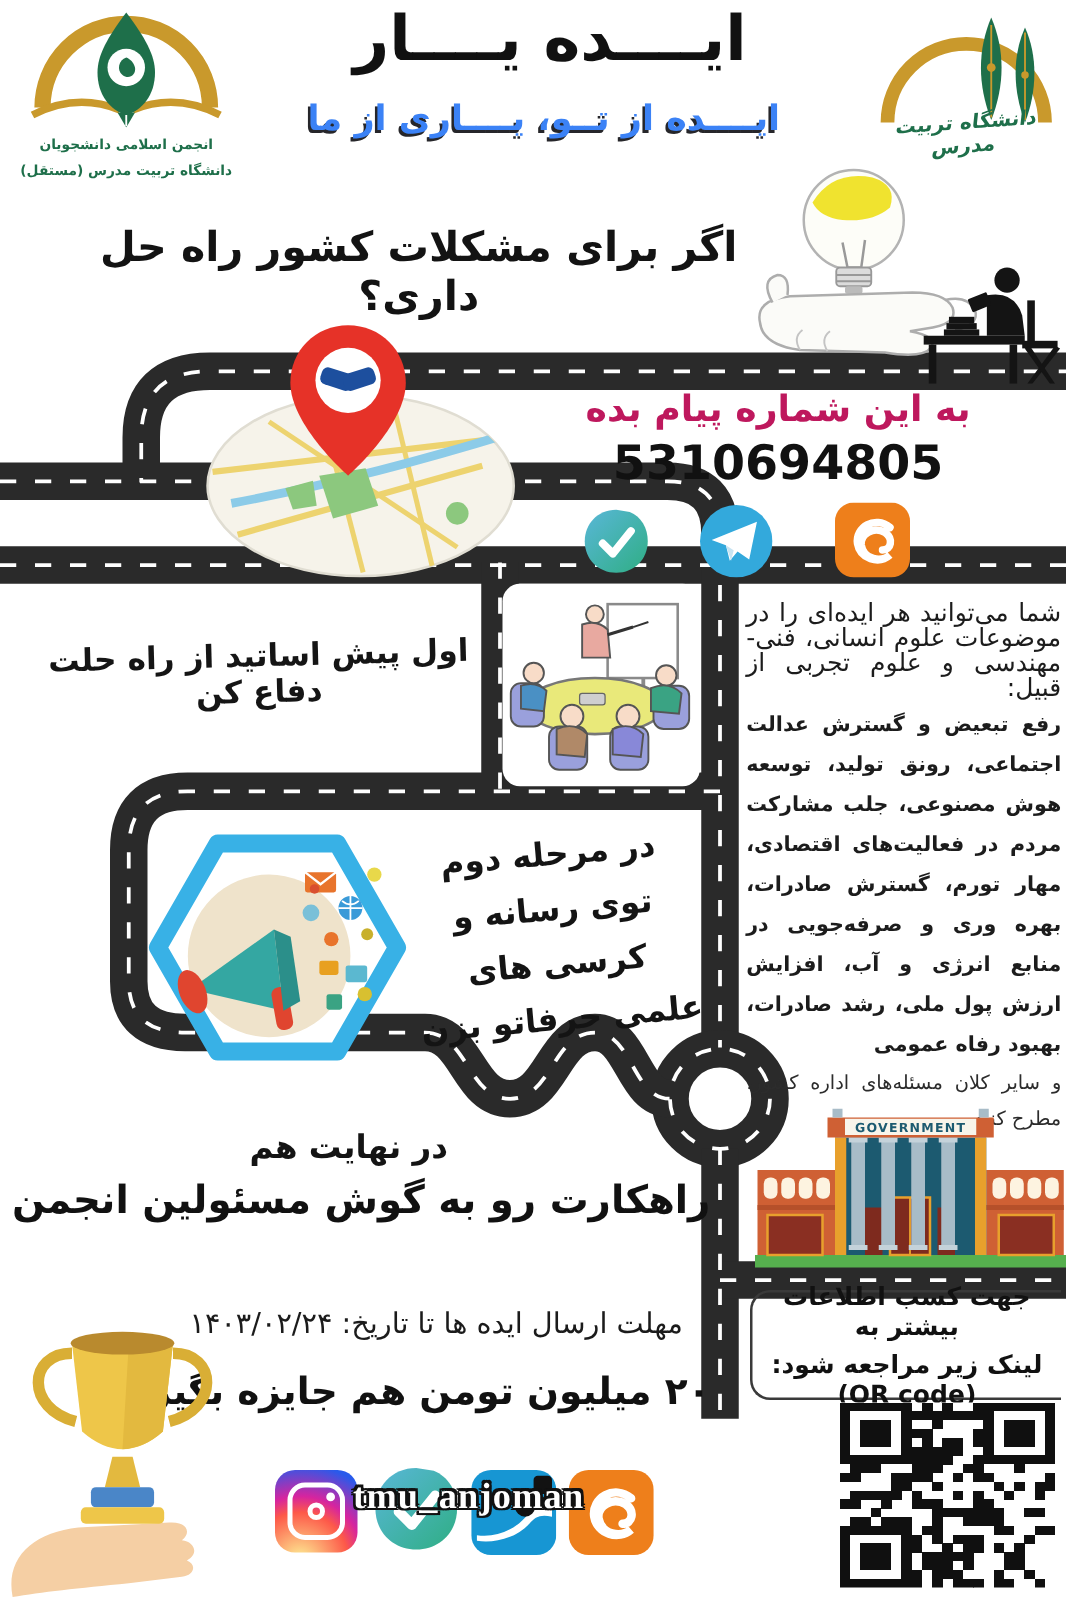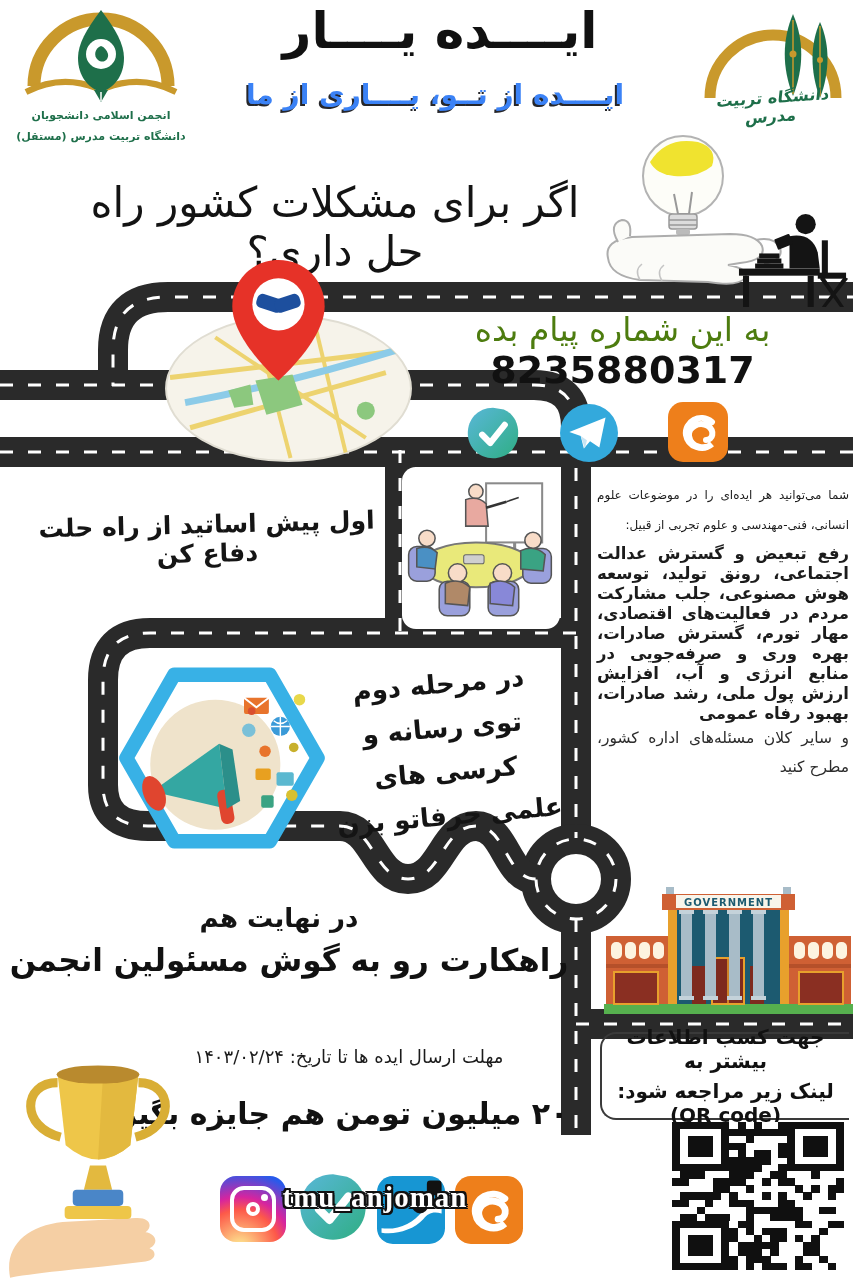--- a/index.html
+++ b/index.html
@@ -11,36 +11,36 @@
 
   
   svg.roads{position:absolute;left:0;top:0;}
   .road-stroke{stroke:#2a2a2a;stroke-width:30;fill:none;stroke-linejoin:round;}
   .road-dash{stroke:#ffffff;stroke-width:3;fill:none;stroke-dasharray:13 15;}
 
   
   .title-main{left:200px;top:2px;width:480px;font-size:50px;font-weight:800;color:#111;letter-spacing:-1px;}
   .title-sub{left:180px;top:78px;width:510px;font-size:28px;font-weight:800;color:#3b82f6;
              text-shadow:-2px 2px 0 #26262a;}
-  .headline{left:60px;top:178px;width:550px;font-size:42px;font-weight:400;color:#131313;}
-  .msg-label{left:450px;top:310px;width:345px;font-size:33px;font-weight:400;color:#4d7c0f;}
+  .headline{left:60px;top:178px;width:550px;font-size:33px;font-weight:700;color:#131313;}
+  .msg-label{left:450px;top:310px;width:345px;font-size:29px;font-weight:700;color:#be185d;}
   .phone{left:450px;top:348px;width:345px;font-size:38px;font-weight:800;color:#111;direction:ltr;}
 
   .topics{left:597px;top:480px;width:252px;color:#1c1c1c;text-align:justify;}
-  .topics .intro{font-size:12px;font-weight:400;line-height:30px;}
-  .topics .list{font-size:16.5px;font-weight:700;line-height:20px;margin-top:4px;}
+  .topics .intro{font-size:20px;font-weight:400;line-height:20px;}
+  .topics .list{font-size:16.5px;font-weight:700;line-height:32px;margin-top:4px;}
   .topics .outro{font-size:15.5px;font-weight:400;line-height:29px;color:#2c2c2c;}
 
   .step1{left:18px;top:510px;width:378px;font-size:25px;font-weight:800;color:#151515;transform:rotate(-1.5deg);}
   .step2{left:328px;top:662px;width:232px;font-size:26px;font-weight:800;color:#141414;
          line-height:44px;transform:rotate(-5deg);}
   .step3-intro{left:154px;top:903px;width:250px;font-size:26px;font-weight:800;color:#141414;}
   .step3{left:8px;top:942px;width:562px;font-size:31px;font-weight:800;color:#111;}
 
-  .deadline{left:128px;top:1046px;width:442px;font-size:18px;font-weight:400;color:#1b1b1b;}
+  .deadline{left:128px;top:1046px;width:442px;font-size:23px;font-weight:400;color:#1b1b1b;}
   .prize{left:118px;top:1096px;width:452px;font-size:30px;font-weight:800;color:#111;}
 
   .qr-note{left:600px;top:1032px;width:247px;height:84px;border:2px solid #3a3a3a;border-right:none;
            border-radius:16px 0 0 16px;font-size:20px;font-weight:800;color:#111;
            display:flex;flex-direction:column;justify-content:center;gap:6px;}
   .qr-wrap{left:672px;top:1122px;width:172px;height:148px;background:#fff;}
   .qr-wrap svg{width:100%;height:100%;fill:#101010;}
 
   .handle{left:200px;top:1181px;width:350px;font-family:Liberation Serif, serif;
           font-size:29px;font-weight:700;color:#fff;letter-spacing:1px;direction:ltr;
@@ -195,21 +195,21 @@
       <path d="M118 8 C92 8 72 28 72 54 C72 88 118 128 118 128 C118 128 164 88 164 54 C164 28 144 8 118 8 Z" fill="#e63228"></path>
       <circle cx="118" cy="52" r="26" fill="#fff"></circle>
       <g>
         <rect x="96" y="44" width="26" height="14" rx="5" fill="#1d4f9e" transform="rotate(18 109 51)"></rect>
         <rect x="114" y="44" width="26" height="14" rx="5" fill="#1d4f9e" transform="rotate(-18 127 51)"></rect>
       </g>
     </svg>
   </div>
 
   <div class="abs fa center msg-label">به این شماره پیام بده</div>
-  <div class="abs center phone">8235880317</div>
+  <div class="abs center phone">5310694805</div>
 
   <div class="icon" style="left:466px;top:406px;">
     <svg width="54" height="54" viewBox="0 0 60 60">
       <defs>
           <linearGradient id="bg1" x1="0" y1="0" x2="1" y2="1">
         <stop offset="0" stop-color="#59b7d8"></stop>
             <stop offset="1" stop-color="#2fae84"></stop>
           </linearGradient>
         </defs>
       <path d="M30 2 C13 2 2 15 2 30 C2 46 14 58 30 58 C46 58 58 46 58 30 C58 18 52 8 42 4 L30 2 Z" fill="url(#bg1)"></path>

